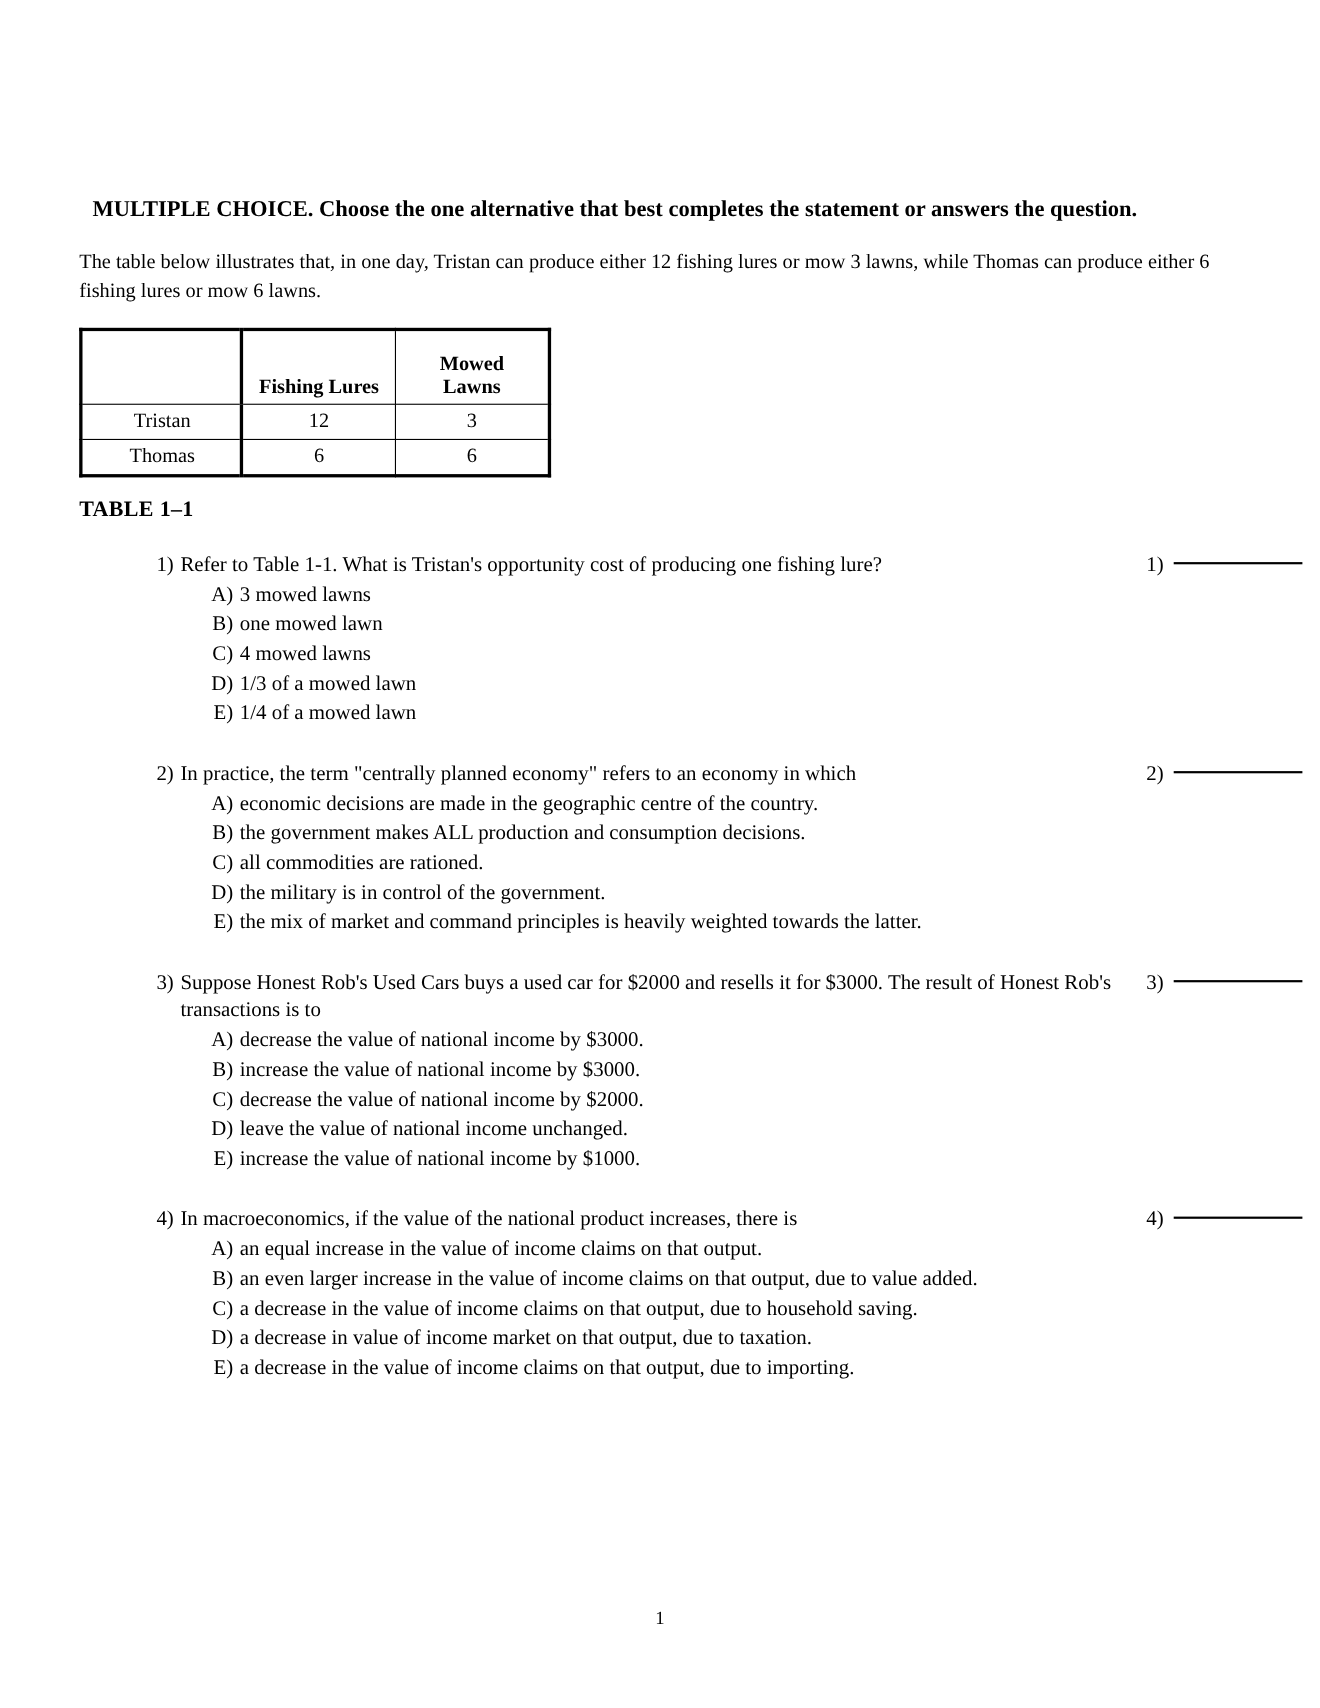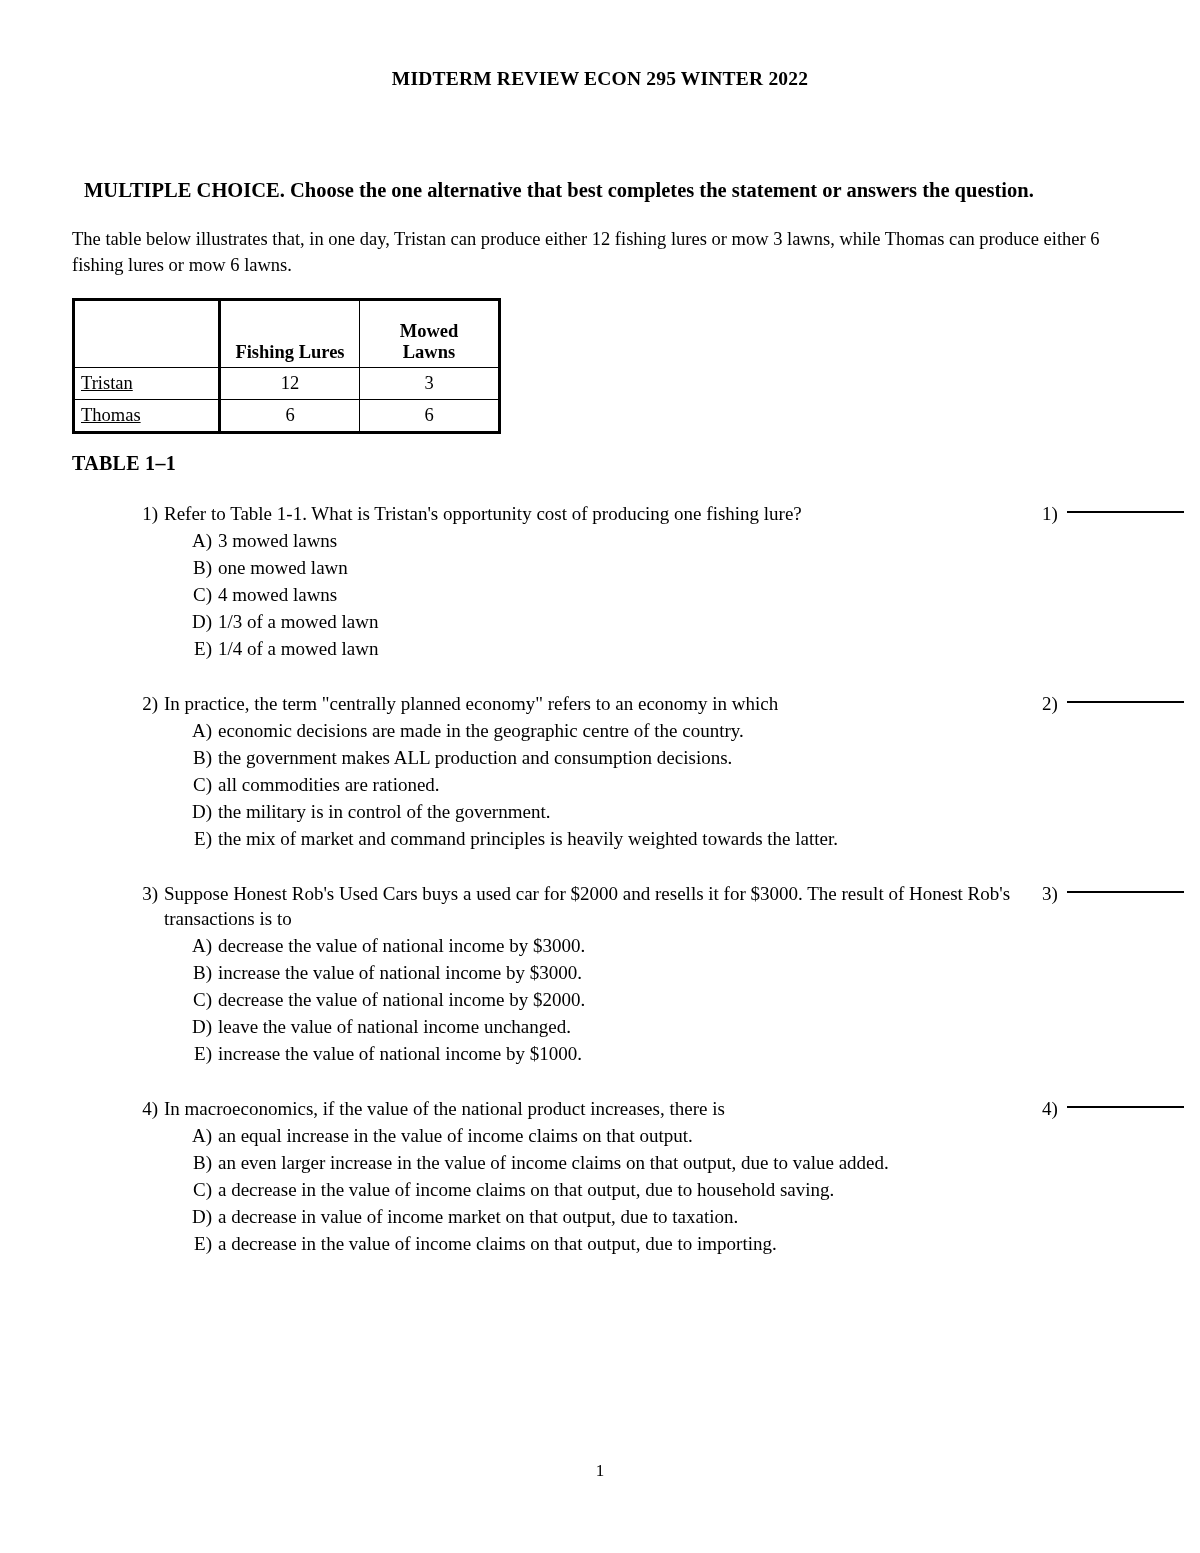--- a/index.html
+++ b/index.html
@@ -77,26 +77,25 @@
   table.data-table thead th {
     height: 62px;
     vertical-align: bottom;
     text-align: center;
     font-weight: bold;
     line-height: 1.18;
     padding-bottom: 3px;
   }
   table.data-table thead th.blank-head { border-right-width: 3px; }
   table.data-table tbody td.row-label {
-    text-align: left;
+    text-align: center;
     font-weight: normal;
     padding-left: 6px;
     border-right-width: 3px;
     height: 29px;
-    text-decoration: underline;
   }
   table.data-table tbody td.num {
     text-align: center;
     height: 29px;
   }
 
   .table-caption {
     font-weight: bold;
     font-size: 20px;
     margin: 18px 0 26px 0;
@@ -183,21 +182,20 @@
     width: 1200px;
     text-align: center;
     font-size: 17px;
   }
 </style>
 </head>
 <body>
 
 <div class="page">
 
-  <div class="doc-header">MIDTERM REVIEW ECON 295 WINTER 2022</div>
 
   <div class="content">
 
     <p class="instruction">MULTIPLE CHOICE.  Choose the one alternative that best completes the statement or answers the question.</p>
 
     <p class="intro">The table below illustrates that, in one day, Tristan can produce either 12 fishing lures or mow 3 lawns, while Thomas can produce either 6 fishing lures or mow 6 lawns.</p>
 
     <div class="table-wrap">
       <table class="data-table">
         <colgroup>

